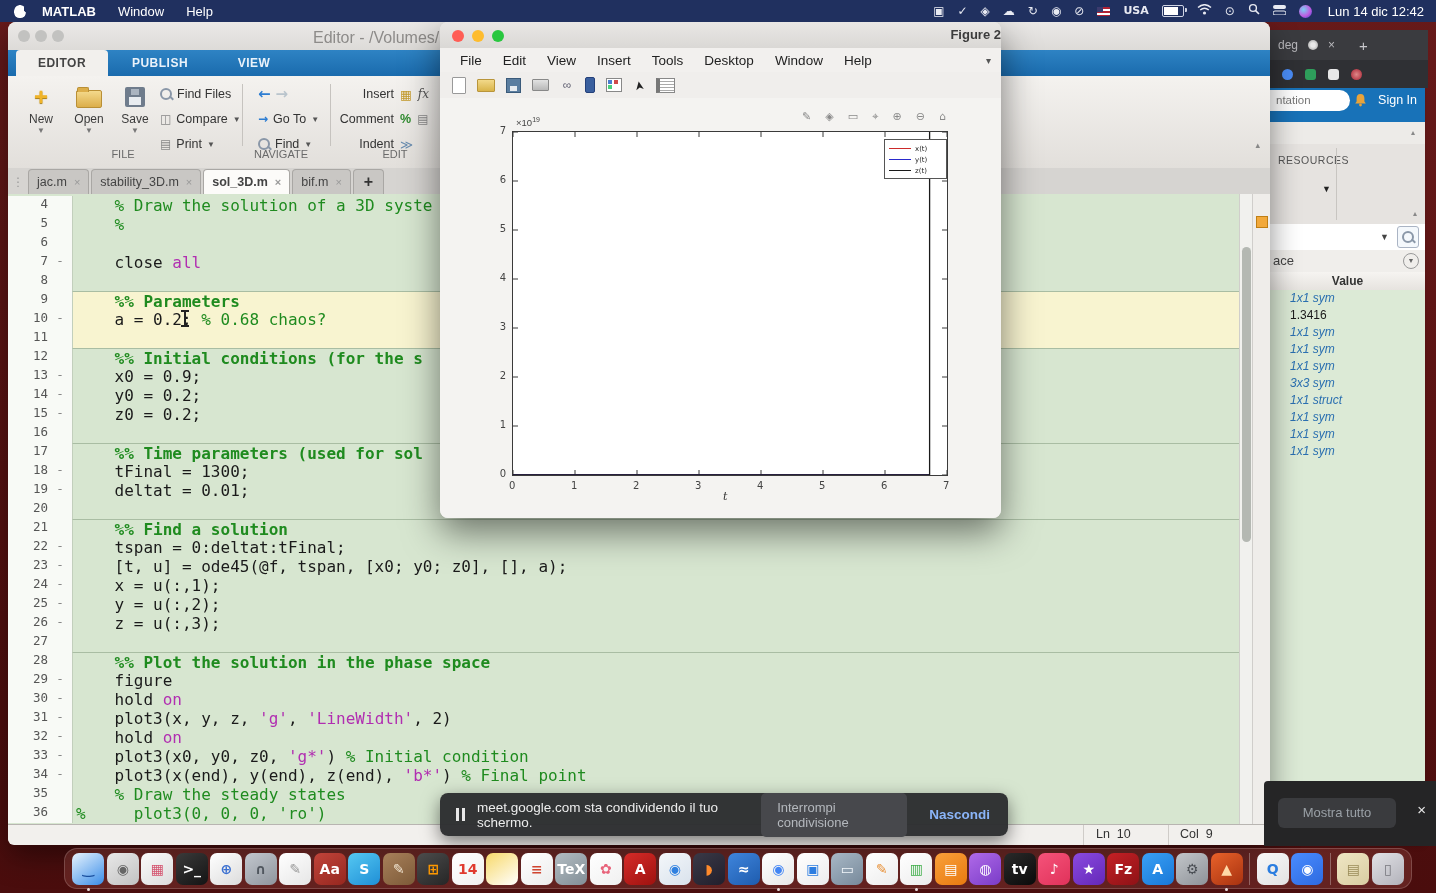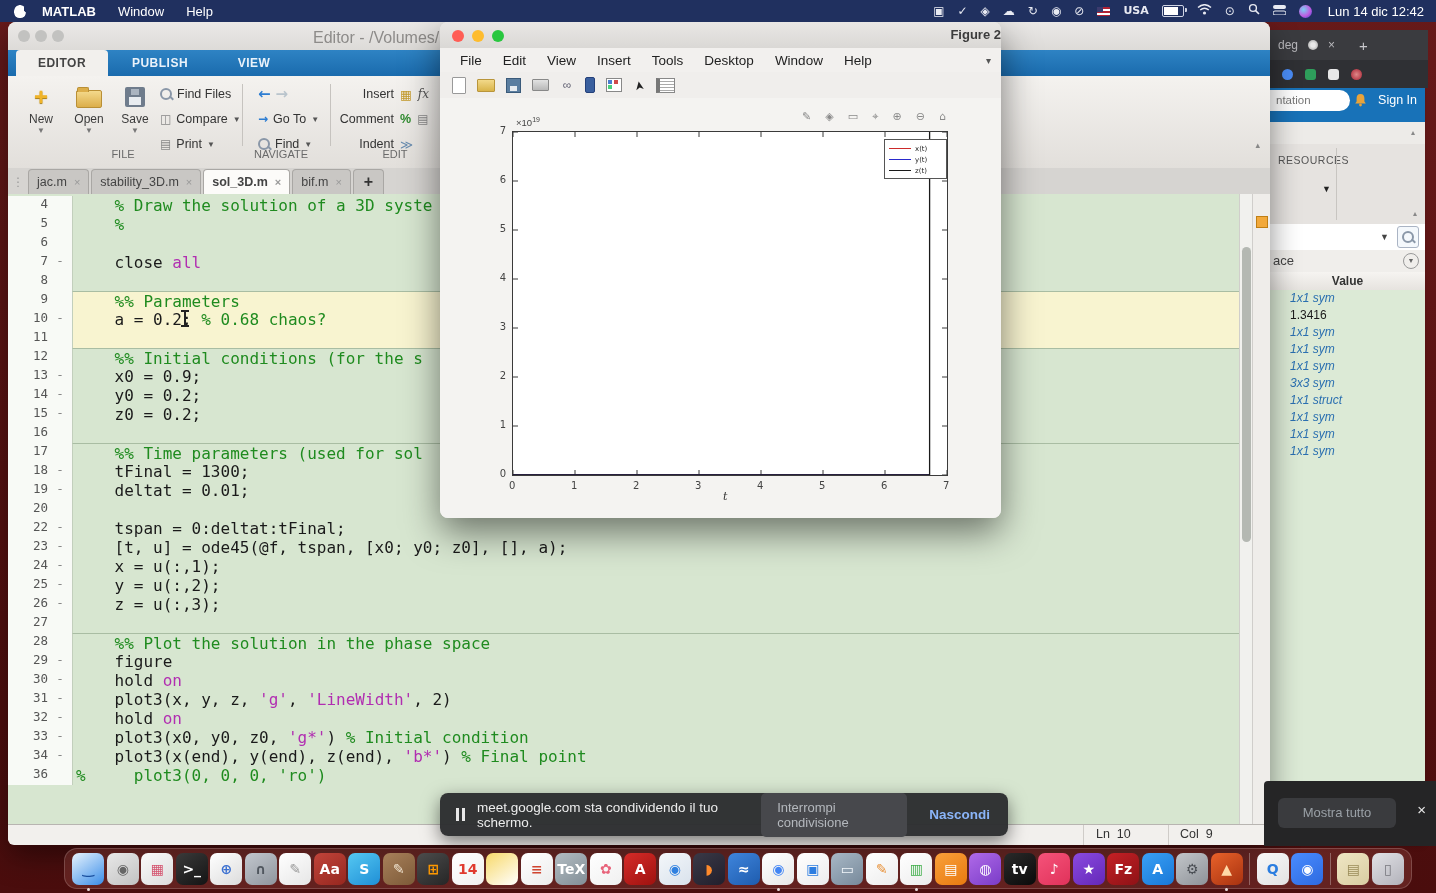--- a/index.html
+++ b/index.html
@@ -86,21 +86,21 @@
   #code-rows{position:absolute;left:0;top:2px;right:30px}
   .crow{display:flex;height:19px;line-height:19px}
   .cgut{width:64px;background:#f8faf6;display:flex;flex:none}
   .cnum{width:40px;text-align:right;padding-right:3px;font:12.5px "DejaVu Sans Mono",monospace;color:#555}
   .cdash{width:18px;text-align:center;font:12.5px "DejaVu Sans Mono",monospace;color:#888}
   .ctext{flex:1;border-left:1px solid #c2cfbc;padding-left:3px;white-space:pre;
          font:16px/19px "DejaVu Sans Mono",monospace;color:#111}
   .crow.hl .ctext{background:#f8f4d0}
   .crow.sec .ctext{border-top:1px solid #a9bda3}
   .seg-c{color:#1f8b1f}
-  .crow.sec .seg-c{font-weight:normal}
+  .crow.sec .seg-c{font-weight:bold}
   .seg-s{color:#b12eb1}
   .seg-k{color:#1a1a1a}
   #ibeam{position:absolute;left:176px;top:117px;width:2px;height:15px;background:#222}
   #ibeam::before,#ibeam::after{content:"";position:absolute;left:-3px;width:8px;height:2px;background:#222}
   #ibeam::before{top:-1px}#ibeam::after{bottom:-1px}
   #e-scroll{position:absolute;right:17px;top:0;bottom:0;width:13px;background:#f1f1ee;border-left:1px solid #d0cecb}
   #e-thumb{position:absolute;left:2px;top:53px;width:9px;height:295px;background:#b4b8b2;border-radius:5px}
   #e-indic{position:absolute;right:0;top:0;bottom:0;width:17px;background:#efedea;border-left:1px solid #d0cecb}
   #e-warn{position:absolute;left:3px;top:22px;width:10px;height:10px;background:#f2a93b;border:1px solid #c07f14}
   
@@ -453,20 +453,27 @@
           </div>
           <div class="ctext"><span class="seg-k">    deltat = 0.01;</span></div>
         </div>
         <div class="crow">
           <div class="cgut">
             <span class="cnum">20</span>
             <span class="cdash"></span>
           </div>
           <div class="ctext"></div>
         </div>
+        <div class="crow sec">
+          <div class="cgut">
+            <span class="cnum">21</span>
+            <span class="cdash"></span>
+          </div>
+          <div class="ctext"><span class="seg-c">    %% Find a solution</span></div>
+        </div>
         <div class="crow">
           <div class="cgut">
             <span class="cnum">22</span>
             <span class="cdash">-</span>
           </div>
           <div class="ctext"><span class="seg-k">    tspan = 0:deltat:tFinal;</span></div>
         </div>
         <div class="crow">
           <div class="cgut">
             <span class="cnum">23</span>
@@ -543,20 +550,27 @@
             <span class="cdash">-</span>
           </div>
           <div class="ctext"><span class="seg-k">    plot3(x0, y0, z0, </span><span class="seg-s">'g*'</span><span class="seg-k">) </span><span class="seg-c">% Initial condition</span></div>
         </div>
         <div class="crow">
           <div class="cgut">
             <span class="cnum">34</span>
             <span class="cdash">-</span>
           </div>
           <div class="ctext"><span class="seg-k">    plot3(x(end), y(end), z(end), </span><span class="seg-s">'b*'</span><span class="seg-k">) </span><span class="seg-c">% Final point</span></div>
+        </div>
+        <div class="crow">
+          <div class="cgut">
+            <span class="cnum">35</span>
+            <span class="cdash"></span>
+          </div>
+          <div class="ctext"><span class="seg-c">    % Draw the steady states</span></div>
         </div>
         <div class="crow">
           <div class="cgut">
             <span class="cnum">36</span>
             <span class="cdash"></span>
           </div>
           <div class="ctext"><span class="seg-c">%     plot3(0, 0, 0, 'ro')</span></div>
         </div>
       </div>
     <div id="ibeam"></div>

